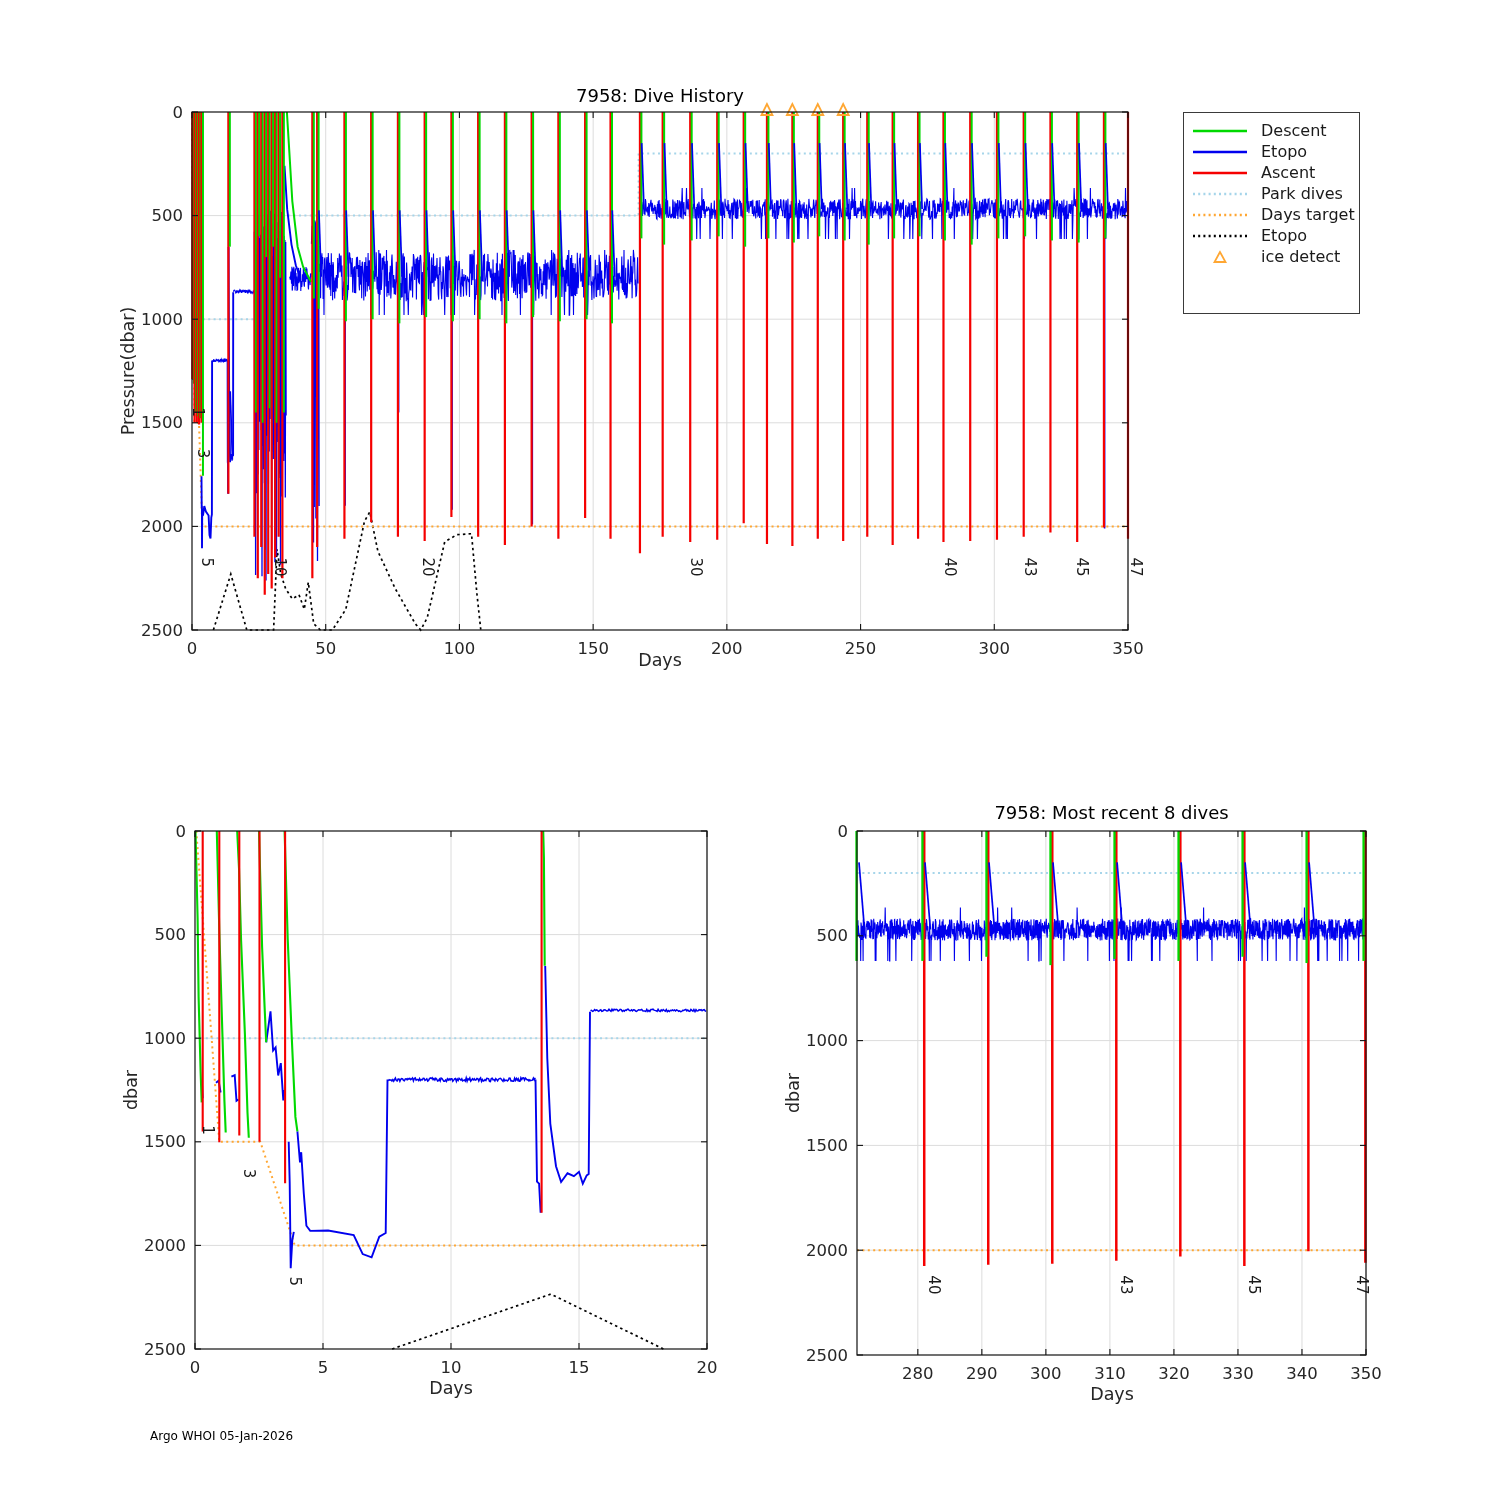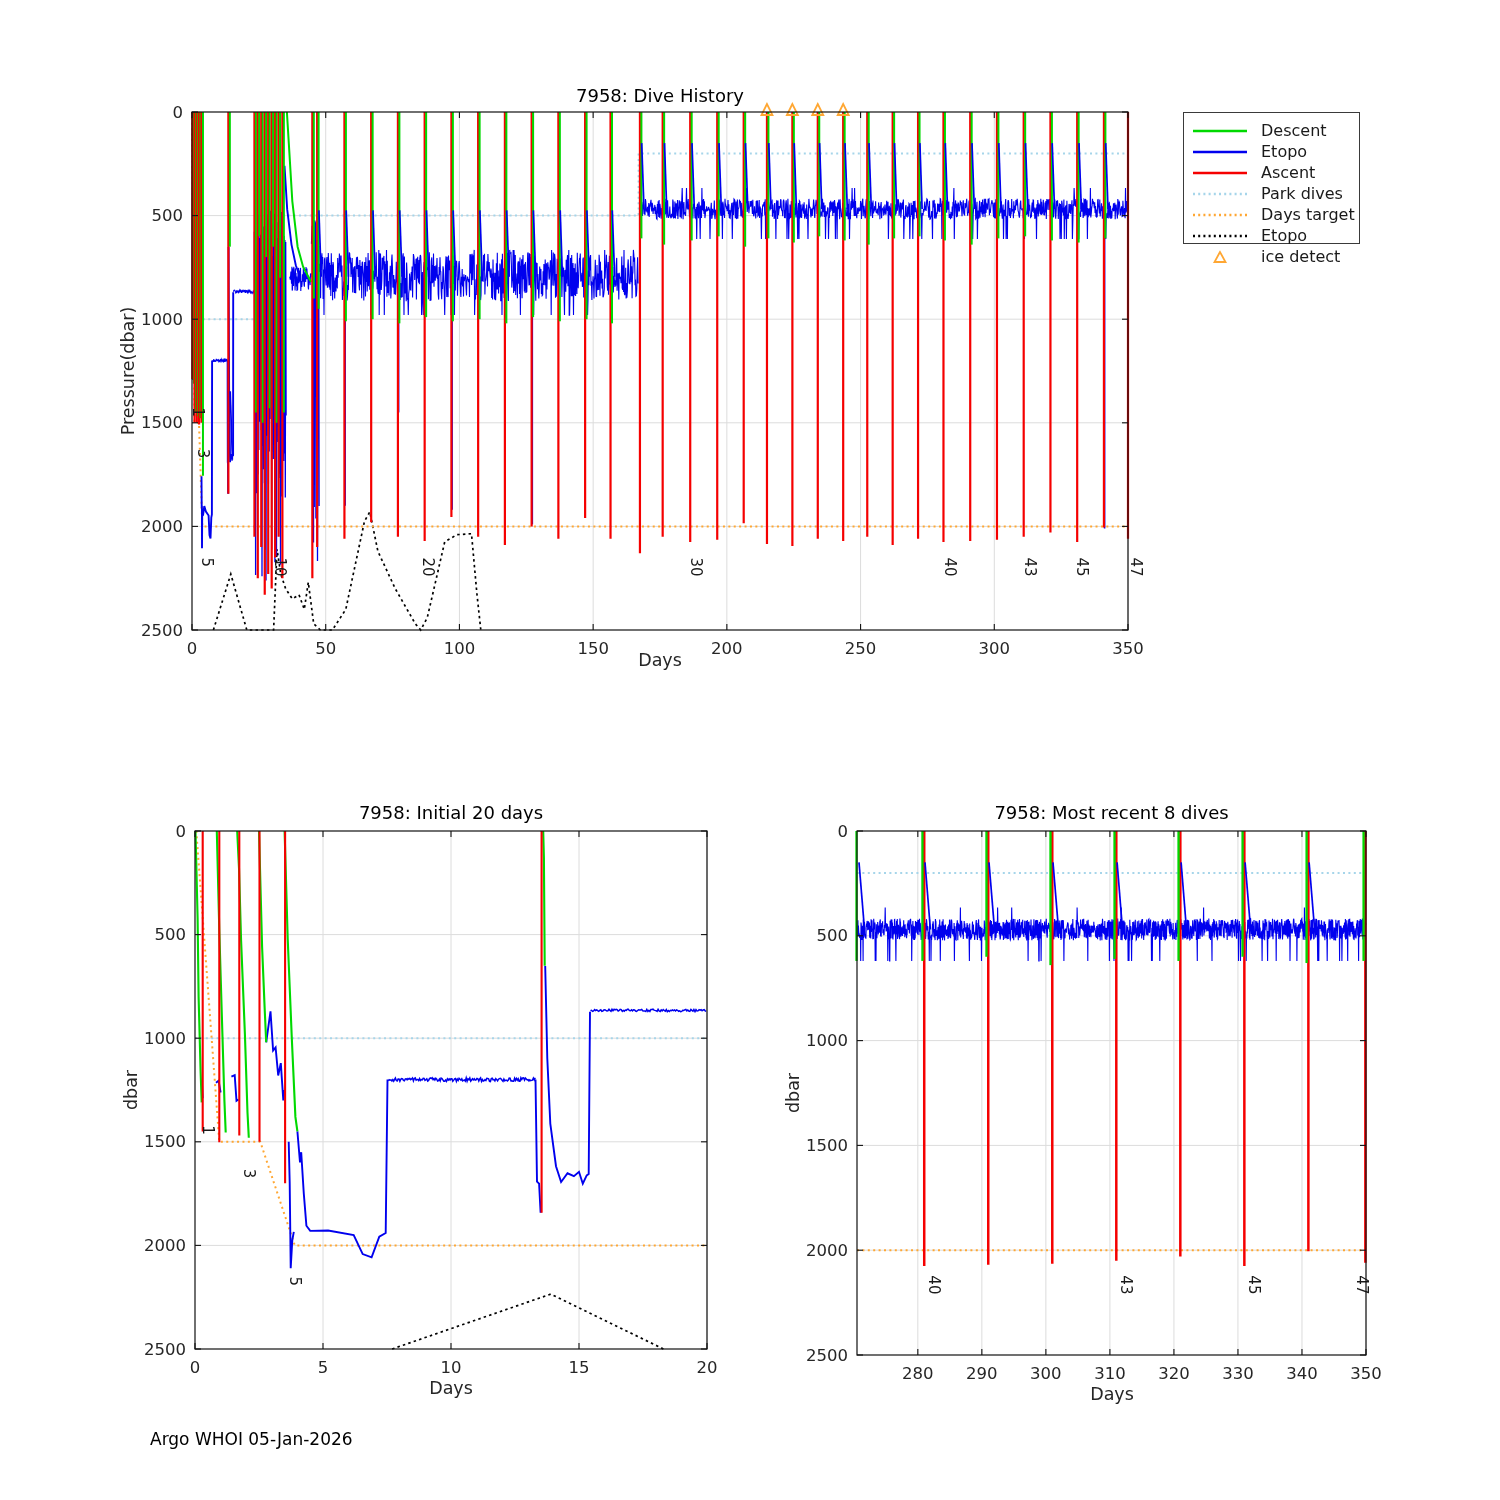--- a/index.html
+++ b/index.html
@@ -2,25 +2,25 @@
 <html><head>
 <meta charset="utf-8">
 <style>
   html,body{margin:0;padding:0;background:#fff;}
   #page{position:relative;width:1500px;height:1500px;background:#ffffff;overflow:hidden;
         font-family:"DejaVu Sans","Liberation Sans",sans-serif;}
   #fig{position:absolute;left:0;top:0;font-family:"DejaVu Sans","Liberation Sans",sans-serif;}
   .title{position:absolute;font-weight:normal;font-size:18px;color:#000;text-align:center;}
   .xlab{position:absolute;font-size:17.5px;color:#262626;transform:translateX(-50%);text-align:center;}
   .ylab{position:absolute;font-size:17.5px;color:#262626;transform:translate(-50%,-50%) rotate(-90deg);white-space:nowrap;}
-  #legend{position:absolute;left:1183px;top:112px;width:177px;height:132px;border:1px solid #3a3a3a;
+  #legend{position:absolute;left:1183px;top:112px;width:177px;height:202px;border:1px solid #3a3a3a;
           background:#fff;box-sizing:border-box;padding-top:7px;}
   .lgrow{display:flex;align-items:center;height:21px;padding-left:7px;}
   .lglab{margin-left:12px;font-size:16px;color:#1a1a1a;line-height:21px;}
-  #footer{position:absolute;left:150px;top:1429px;font-size:17px;color:#000;}
+  #footer{position:absolute;left:150px;top:1429px;font-size:12px;color:#000;}
 </style>
 </head>
 <body>
 
 <div id="page">
   <svg id="fig" width="1500" height="1500">
       <g>
         <g stroke="#dcdcdc" stroke-width="1">
           <line x1="325.71428571428567" y1="112" x2="325.71428571428567" y2="630"></line>
           <line x1="459.4285714285714" y1="112" x2="459.4285714285714" y2="630"></line>
@@ -405,21 +405,20 @@
         <line x1="857" y1="1250.2" x2="863" y2="1250.2" stroke="#111111" stroke-width="1.1"></line>
         <line x1="1366" y1="1250.2" x2="1360" y2="1250.2" stroke="#111111" stroke-width="1.1"></line>
         <text x="848" y="1255.7" text-anchor="end" font-size="16.5" fill="#262626">2000</text>
         <line x1="857" y1="1355" x2="863" y2="1355" stroke="#111111" stroke-width="1.1"></line>
         <line x1="1366" y1="1355" x2="1360" y2="1355" stroke="#111111" stroke-width="1.1"></line>
         <text x="848" y="1360.5" text-anchor="end" font-size="16.5" fill="#262626">2500</text>
       </g>
     </svg>
 
   <div class="title" style="left:192px;width:936px;top:85px">7958: Dive History</div>
-  <div class="title" style="left:195px;width:512px;top:802px">7958: Initial 20 days</div>
   <div class="title" style="left:857px;width:509px;top:802px">7958: Most recent 8 dives</div>
 
   <div class="ylab" style="left:128px;top:371px">Pressure(dbar)</div>
   <div class="ylab" style="left:131px;top:1090px">dbar</div>
   <div class="ylab" style="left:793px;top:1093px">dbar</div>
 
   <div class="xlab" style="left:660px;top:650px">Days</div>
   <div class="xlab" style="left:451px;top:1378px">Days</div>
   <div class="xlab" style="left:1112px;top:1384px">Days</div>
 

